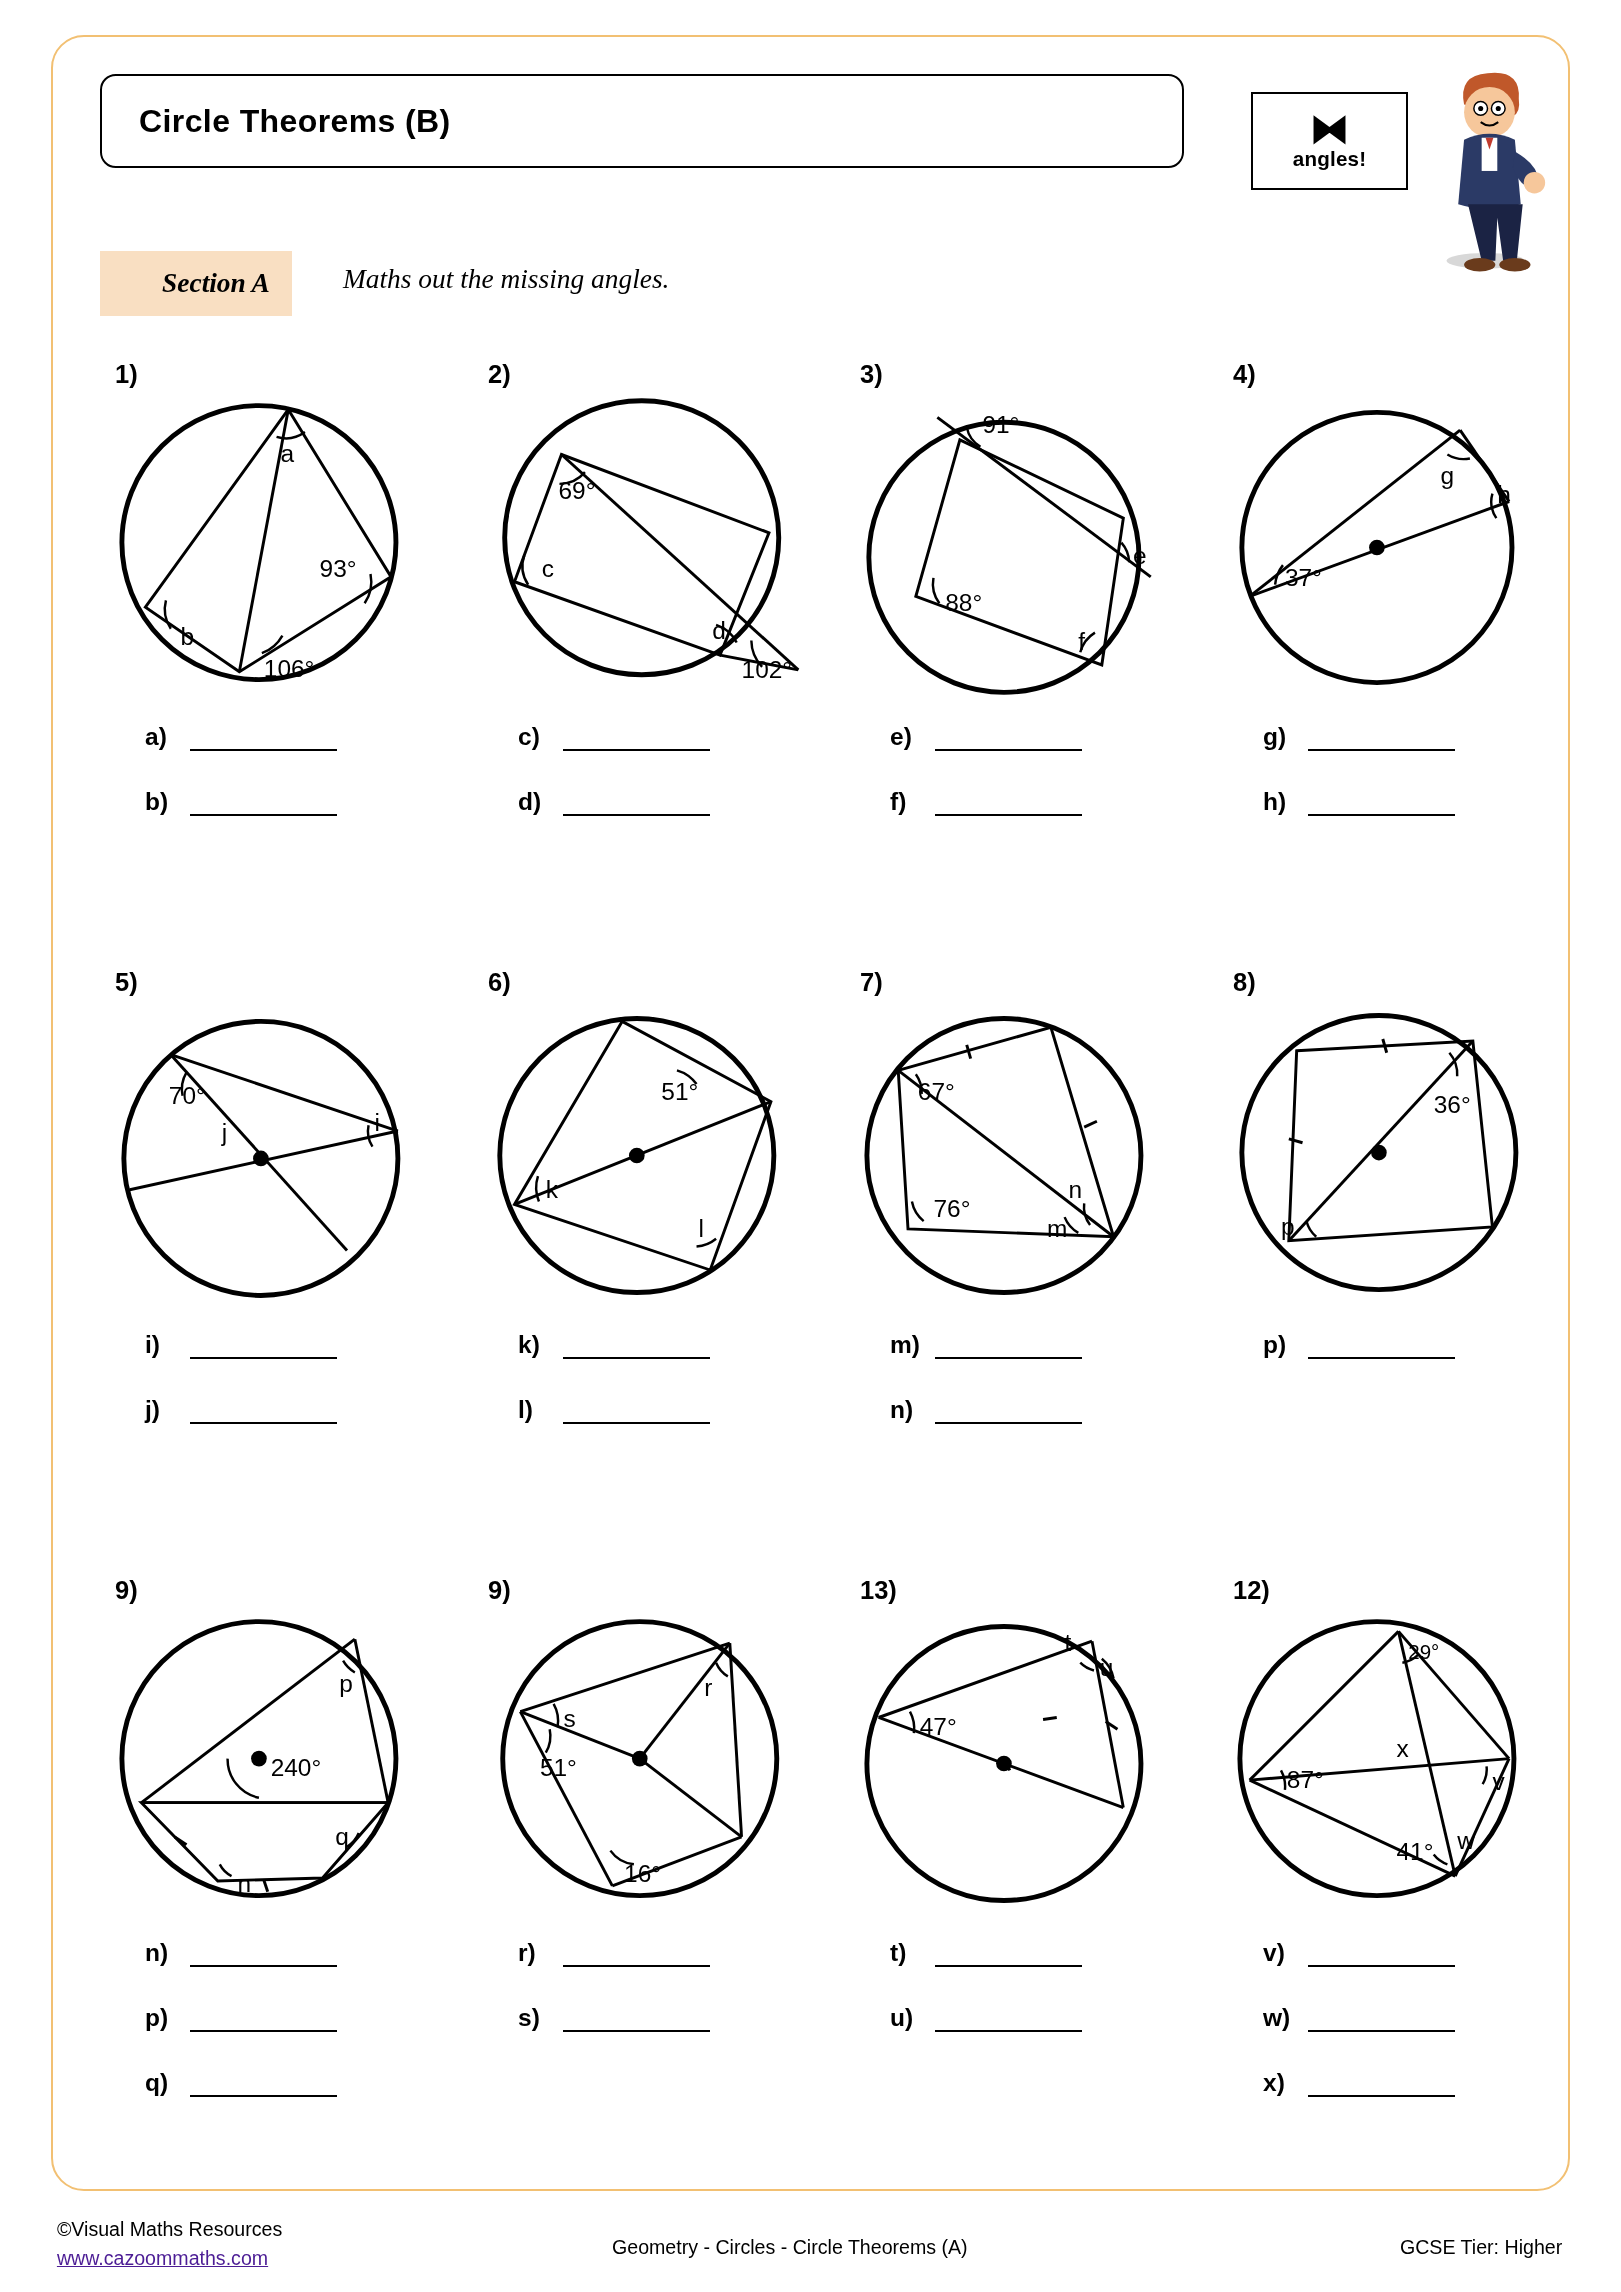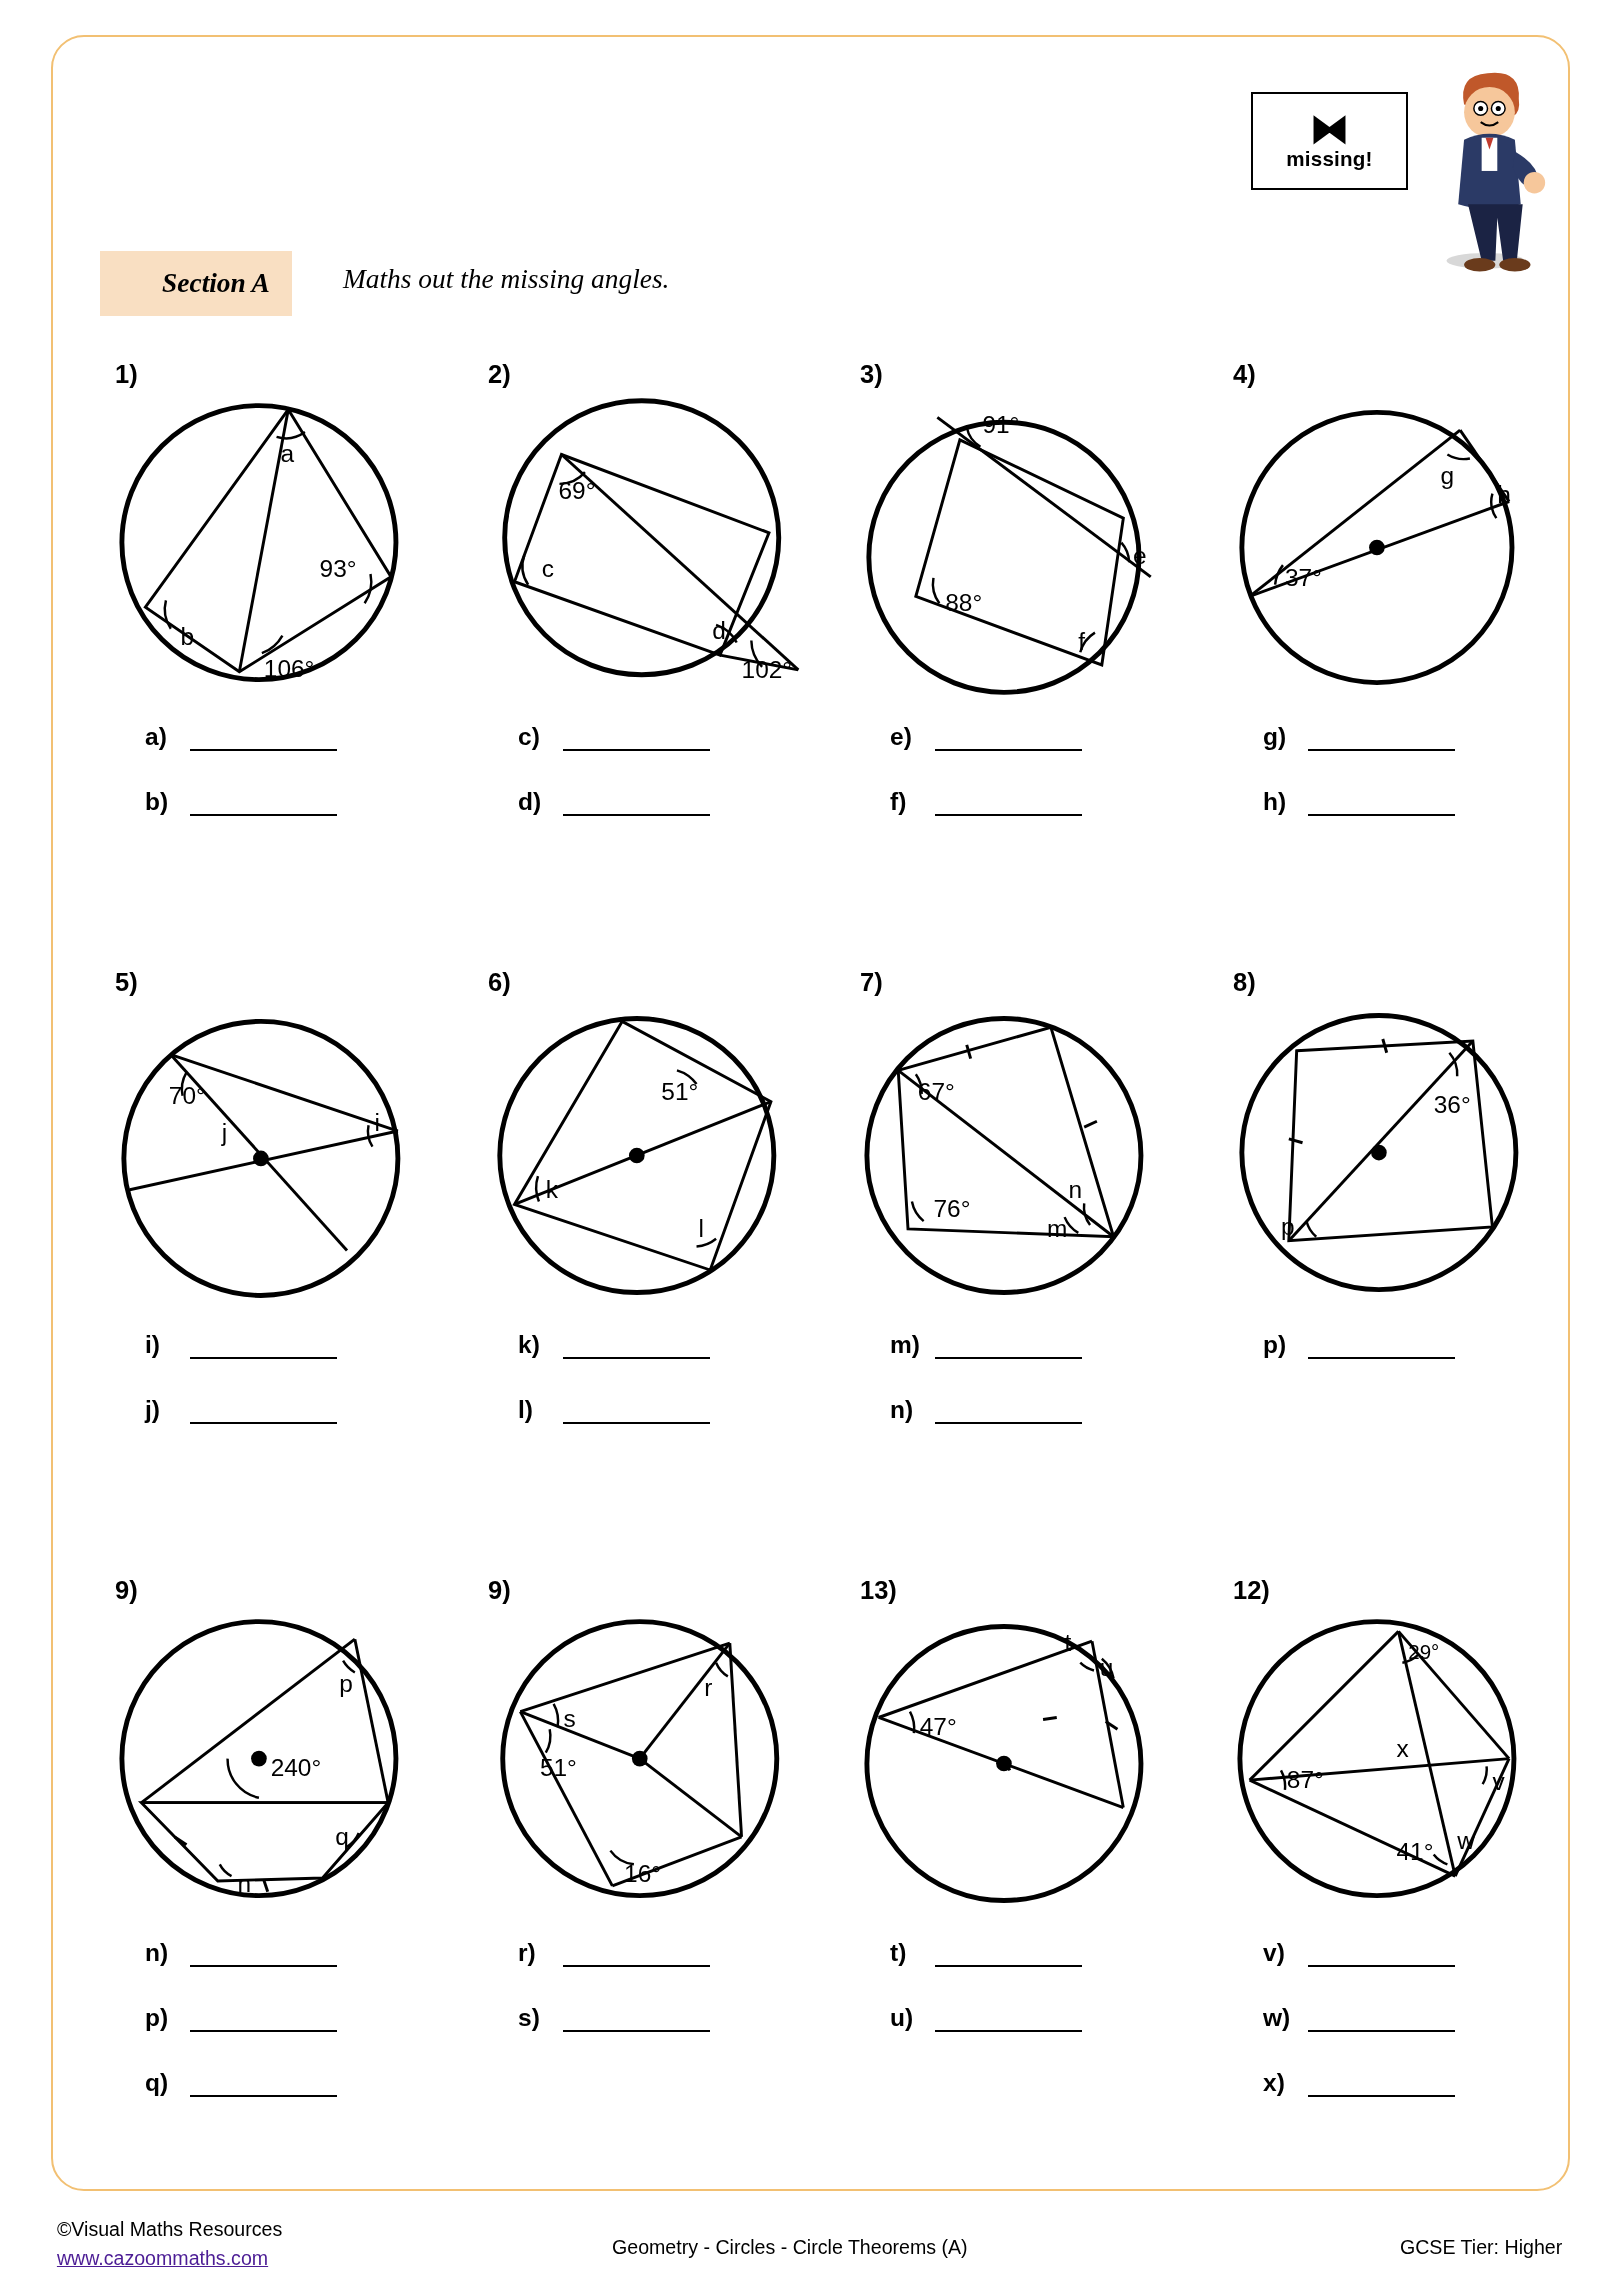--- a/index.html
+++ b/index.html
@@ -92,24 +92,27 @@
   .f-center { position:absolute; left: 529px; top: 33px; margin-left: 32px; }
   .f-right { position:absolute; right: 7.8px; top: 33px; text-align: center; }
 
   svg text { font-family: "Liberation Sans", sans-serif; }
 </style>
 </head>
 <body>
 
 <div class="sheet">
 
+  <div class="title-box">
+    <div class="title-text">Circle Theorems (B)</div>
+  </div>
 
   <div class="logo-box">
     <div class="logo-glyph">⧓</div>
-    <div class="logo-word">missing!</div>
+    <div class="logo-word">angles!</div>
   </div>
 
   <div class="mascot">
     <svg width="127" height="216" viewBox="0 0 130 220">
       <ellipse cx="62" cy="204" rx="40" ry="8" fill="#d8d8d8"></ellipse>
       <path d="M40 44 q-6 -30 24 -32 q34 -4 32 26 q2 14 -6 18 z" fill="#c0582a"></path>
       <circle cx="66" cy="52" r="26" fill="#f6c79b"></circle>
       <circle cx="57" cy="48" r="7" fill="#fff" stroke="#000" stroke-width="1.5"></circle>
       <circle cx="75" cy="48" r="7" fill="#fff" stroke="#000" stroke-width="1.5"></circle>
       <circle cx="57" cy="48" r="2.6" fill="#000"></circle>

